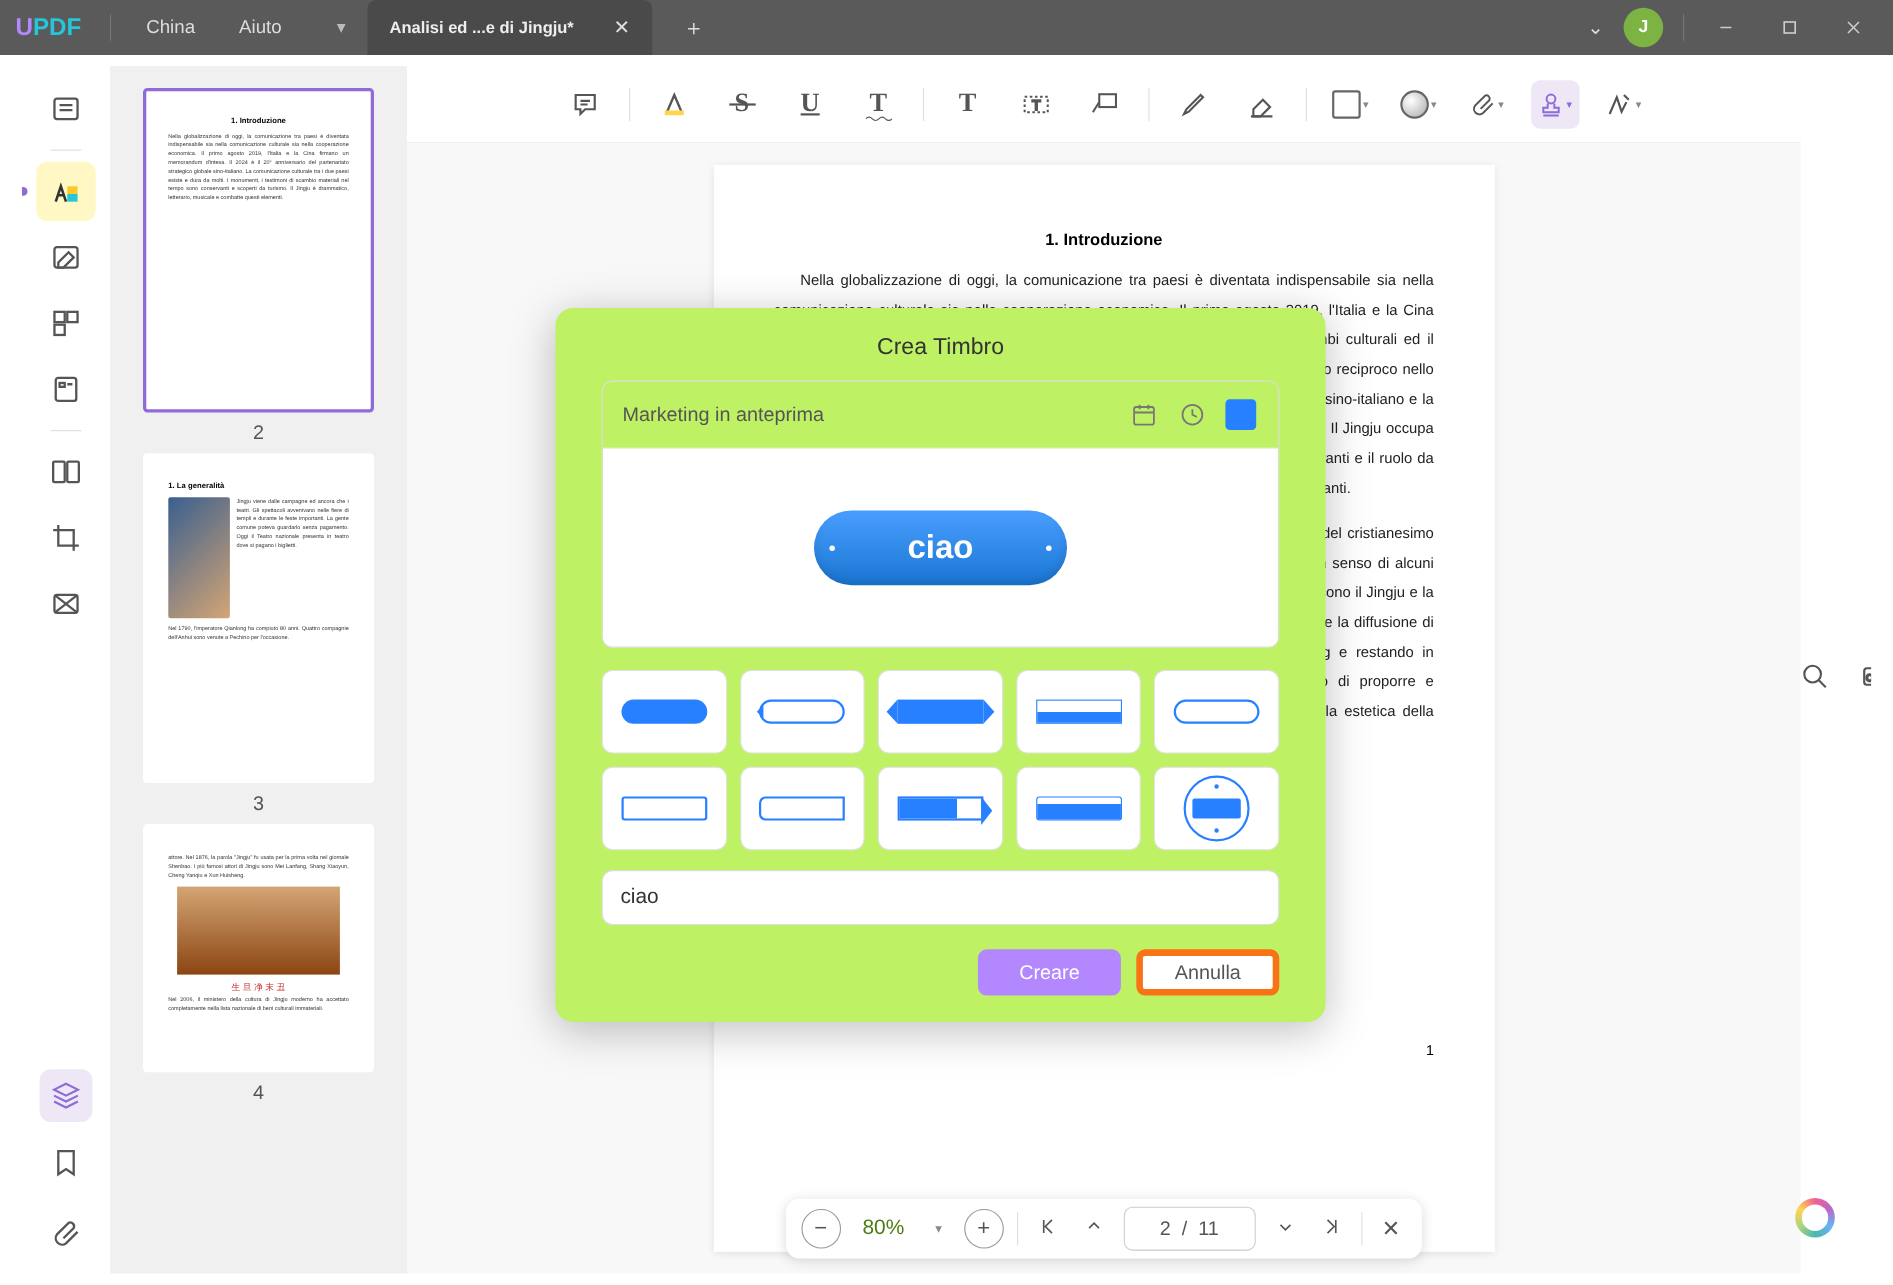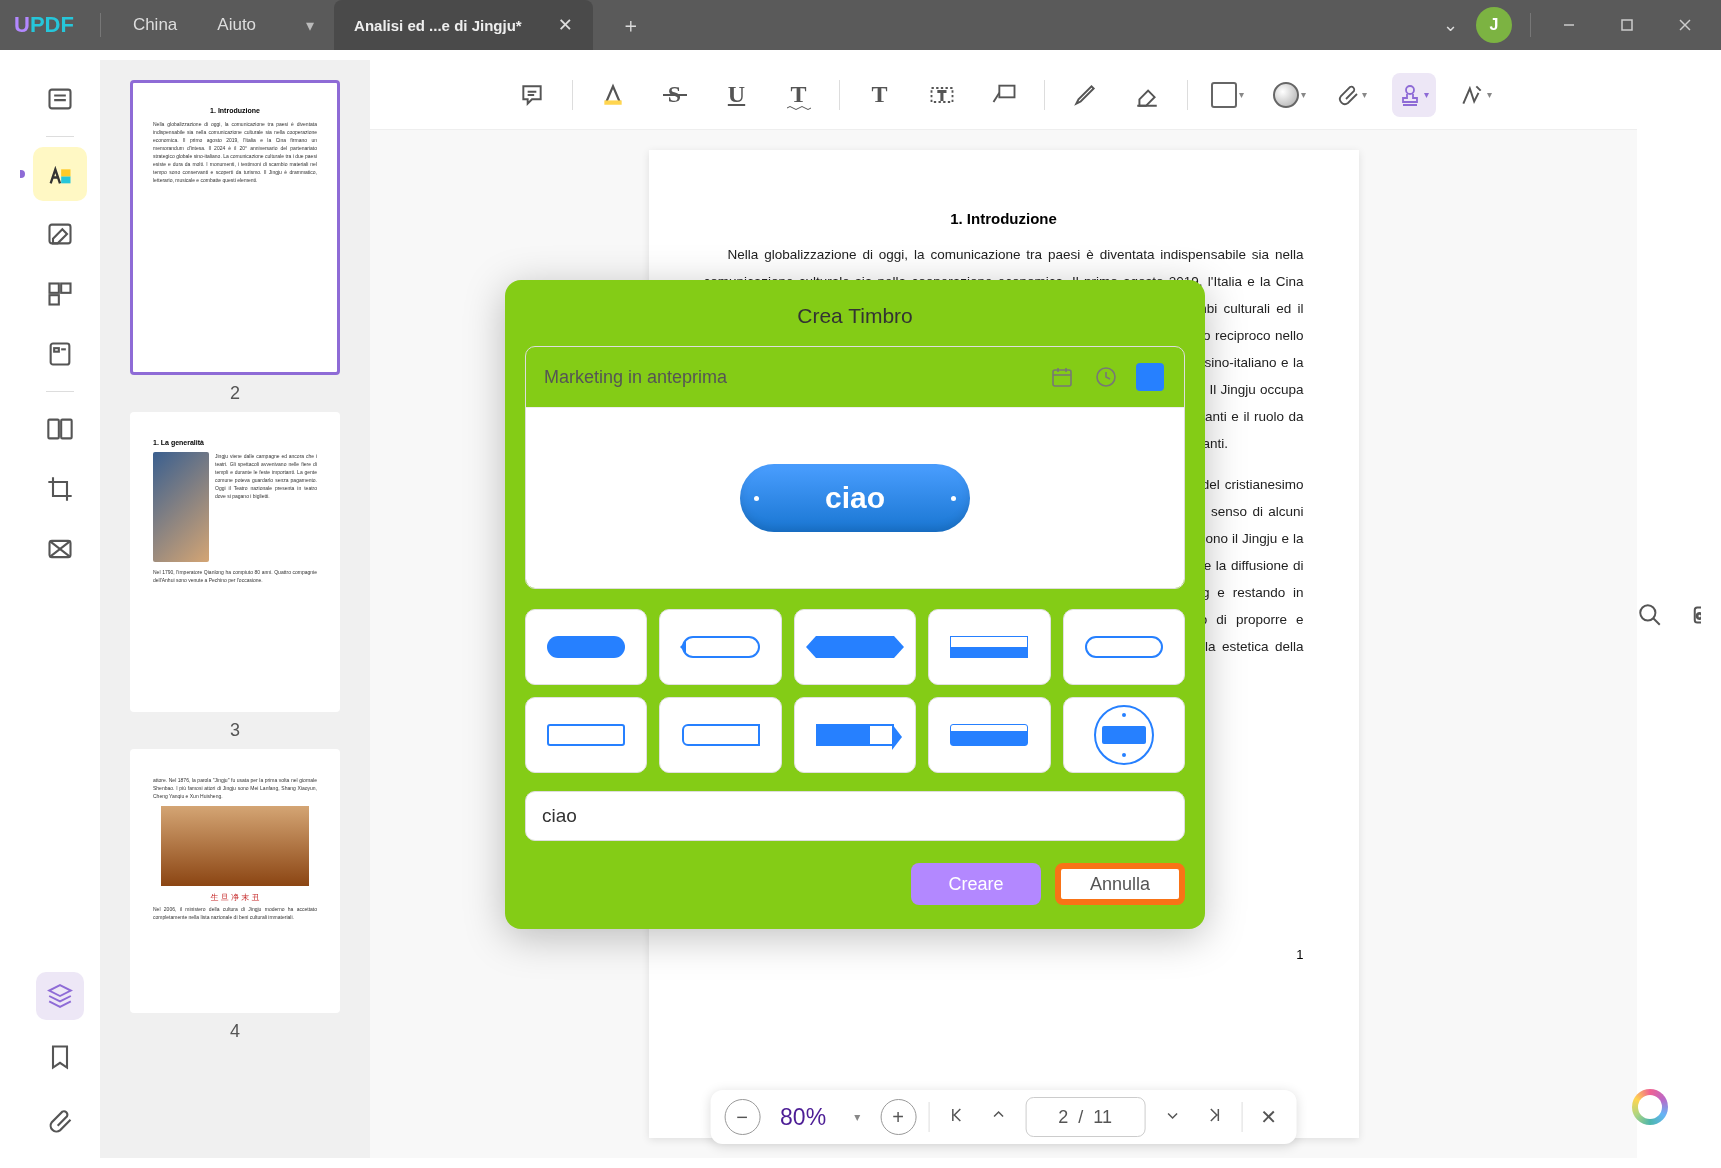--- a/index.html
+++ b/index.html
@@ -66,29 +66,29 @@
 .page-num-foot { text-align: right; margin-top: 260px; font-size: 13px; }
 
 
 .right-toolbar { width: 64px; background: #fff; display: flex; flex-direction: row; align-items: center; padding-top: 12px; gap: 14px; }
 .right-tool { width: 44px; height: 44px; display: flex; align-items: center; justify-content: center; cursor: pointer; }
 .right-divider { width: 28px; height: 1px; background: #ddd; }
 
 
 .zoom-bar { position: absolute; bottom: 14px; left: 50%; transform: translateX(-50%); background: #fff; height: 54px; border-radius: 12px; box-shadow: 0 2px 12px rgba(0,0,0,0.15); display: flex; align-items: center; padding: 0 14px; gap: 12px; }
 .zoom-btn { width: 36px; height: 36px; display: flex; align-items: center; justify-content: center; cursor: pointer; font-size: 20px; color: #555; border: 1.5px solid #999; border-radius: 50%; }
-.zoom-val { font-size: 23px; color: #4c1d95; padding: 0 8px; }
+.zoom-val { font-size: 19px; color: #4d7c0f; padding: 0 8px; }
 .zoom-dd { font-size: 12px; color: #888; cursor: pointer; padding: 0 8px; }
 .zoom-sep { width: 1px; height: 30px; background: #ddd; }
 .page-input { width: 120px; height: 40px; border: 1px solid #ccc; border-radius: 8px; text-align: center; font-size: 18px; color: #555; }
 .nav-btn { cursor: pointer; font-size: 18px; color: #555; padding: 0 6px; }
 
 
 .modal-backdrop { position: absolute; top: 50px; left: 0; right: 0; bottom: 0; pointer-events: none; }
-.modal { position: absolute; top: 230px; left: 505px; width: 700px; background: #84cc16; border-radius: 16px; box-shadow: 0 8px 40px rgba(0,0,0,0.25); padding: 24px 20px; pointer-events: auto; }
+.modal { position: absolute; top: 230px; left: 505px; width: 700px; background: #bef264; border-radius: 16px; box-shadow: 0 8px 40px rgba(0,0,0,0.25); padding: 24px 42px; pointer-events: auto; }
 .modal-title { text-align: center; font-size: 21px; color: #333; margin-bottom: 18px; }
 .preview-box { border: 1px solid #ddd; border-radius: 10px; overflow: hidden; }
 .preview-header { display: flex; align-items: center; padding: 14px 18px; border-bottom: 1px solid #eee; }
 .preview-label { font-size: 18px; color: #555; flex: 1; }
 .preview-icon { width: 32px; height: 32px; margin-left: 12px; display: flex; align-items: center; justify-content: center; cursor: pointer; }
 .color-swatch { width: 28px; height: 28px; background: #2680ff; border-radius: 4px; cursor: pointer; }
 .preview-canvas { height: 180px; display: flex; align-items: center; justify-content: center; background: #fff; }
 .stamp-preview { width: 230px; height: 68px; background: linear-gradient(180deg, #4a9eff, #1976d2); border-radius: 34px; display: flex; align-items: center; justify-content: center; color: #fff; font-size: 30px; font-weight: bold; position: relative; box-shadow: inset 0 -4px 8px rgba(0,0,0,0.1); }
 .stamp-preview::before, .stamp-preview::after { content: ''; position: absolute; width: 5px; height: 5px; background: #fff; border-radius: 50%; }
 .stamp-preview::before { left: 14px; }
@@ -262,21 +262,21 @@
         <div class="thumb-title" style="text-align:left;">1. La generalità</div>
         <div class="thumb-img-row">
           <div class="thumb-img" style="width:56px;height:110px;"></div>
           <div class="thumb-text" style="flex:1;">Jingju viene dalle campagne ed ancora che i teatri. Gli spettacoli avvenivano nelle fiere di templi e durante le feste importanti. La gente comune poteva guardarlo senza pagamento. Oggi il Teatro nazionale presenta in teatro dove si pagano i biglietti.</div>
         </div>
         <div class="thumb-text">Nel 1790, l'imperatore Qianlong ha compiuto 80 anni. Quattro compagnie dell'Anhui sono venute a Pechino per l'occasione.</div>
       </div>
       <div class="thumb-num">3</div>
     </div>
     <div class="thumb-wrap">
-      <div class="thumb" style="height:264px;">
+      <div class="thumb" style="height:226px;">
         <div class="thumb-text">attore. Nel 1876, la parola "Jingju" fu usata per la prima volta nel giornale Shenbao. I più famosi attori di Jingju sono Mei Lanfang, Shang Xiaoyun, Cheng Yanqiu e Xun Huisheng.</div>
         <div class="thumb-img-wide"></div>
         <div style="display:flex;justify-content:space-around;font-size:8px;color:#c62828;margin:2px 0;">生 旦 净 末 丑</div>
         <div class="thumb-text">Nel 2006, il ministero della cultura di Jingju moderno ha accettato completamente nella lista nazionale di beni culturali immateriali.</div>
       </div>
       <div class="thumb-num">4</div>
     </div>
   </div>
 
   <div class="content">

